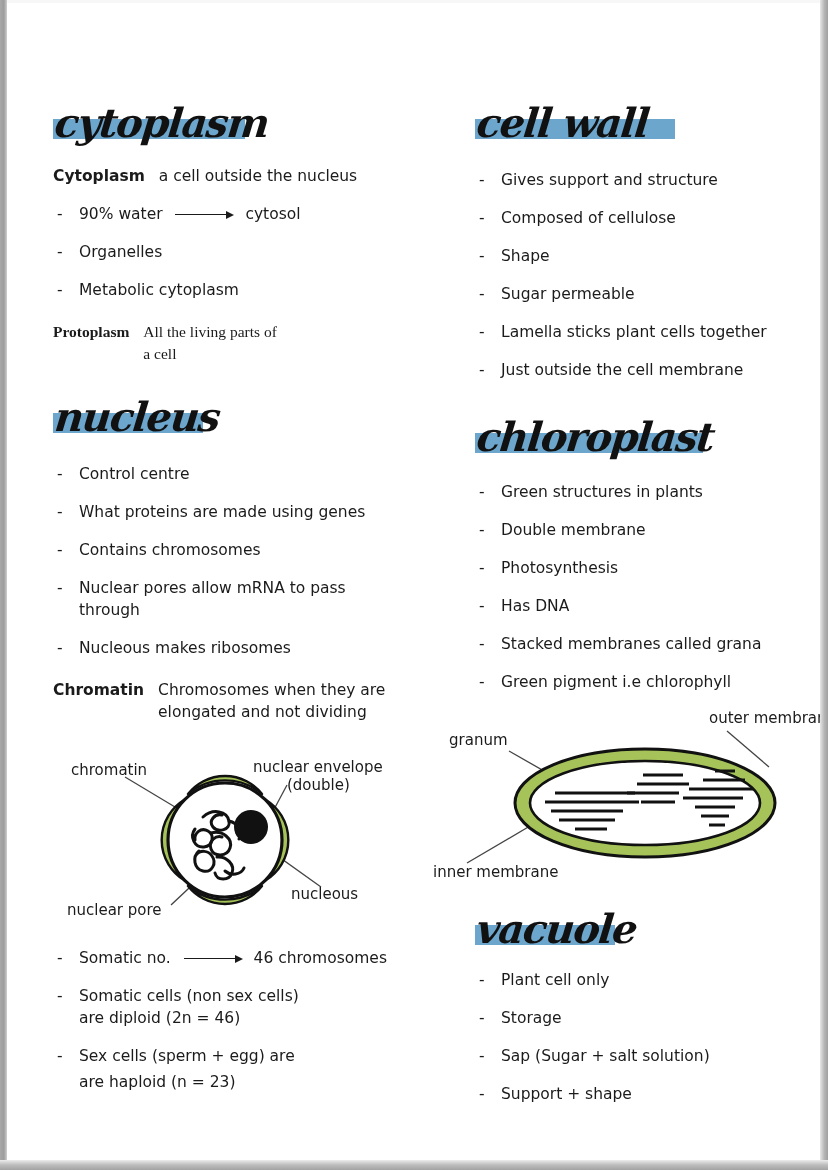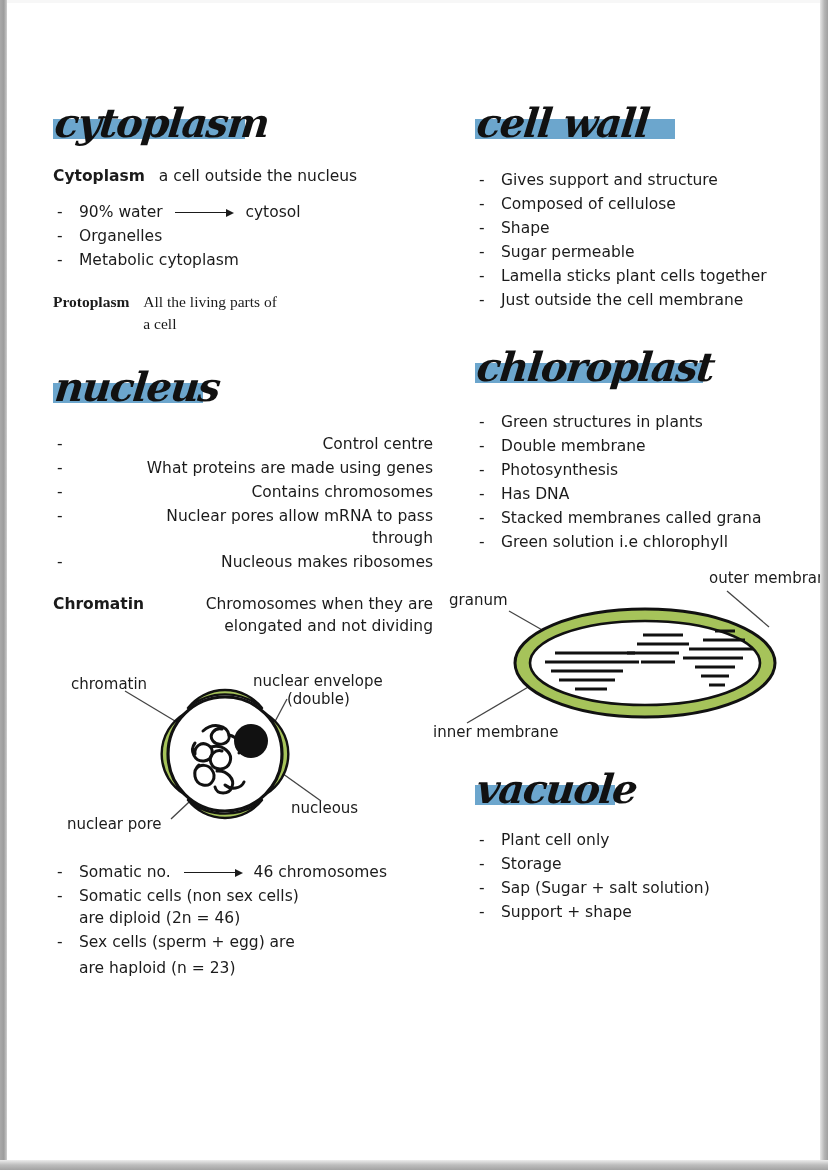--- a/index.html
+++ b/index.html
@@ -120,21 +120,21 @@
 
   
   ul.dash {
     list-style: none;
     margin: 0;
     padding: 0;
   }
   ul.dash > li {
     position: relative;
     padding-left: 26px;
-    margin: 0 0 2px 0;
+    margin: 16px 0 2px 0;
   }
   ul.dash > li::before {
     content: "-";
     position: absolute;
     left: 4px;
     top: 0;
     color: #1b1b1b;
   }
   li .cont { display: block; }
 
@@ -215,21 +215,21 @@
           </div>
         </div>
       </div>
 
       <div style="margin-top:32px;">
         <div class="section-head">
           <span class="head-hl" style="width:150px;"></span>
           <span class="head-text">nucleus</span>
         </div>
 
-        <div class="note-body" style="margin-top:26px;text-align:right;">
+        <div class="note-body" style="margin-top:26px;">
           <ul class="dash">
             <li>Control centre</li>
             <li>What proteins are made using genes</li>
             <li>Contains chromosomes</li>
             <li>
               <span>Nuclear pores allow mRNA to pass</span>
               <span class="cont">through</span>
             </li>
             <li>Nucleous makes ribosomes</li>
           </ul>
@@ -339,21 +339,21 @@
           <span class="head-text">chloroplast</span>
         </div>
 
         <div class="note-body" style="margin-top:24px;">
           <ul class="dash">
             <li>Green structures in plants</li>
             <li>Double membrane</li>
             <li>Photosynthesis</li>
             <li>Has DNA</li>
             <li>Stacked membranes called grana</li>
-            <li>Green solution i.e chlorophyll</li>
+            <li>Green pigment i.e chlorophyll</li>
           </ul>
         </div>
 
         
         <div class="diagram" style="width:400px;height:186px;margin-top:12px;margin-left:-48px;">
           <svg width="400" height="186" viewBox="0 0 400 186">
 
             <line x1="300" y1="26" x2="342" y2="62" stroke="#444" stroke-width="1.3"></line>
             <line x1="82" y1="46" x2="152" y2="86" stroke="#444" stroke-width="1.3"></line>
             <line x1="40" y1="158" x2="108" y2="118" stroke="#444" stroke-width="1.3"></line>

